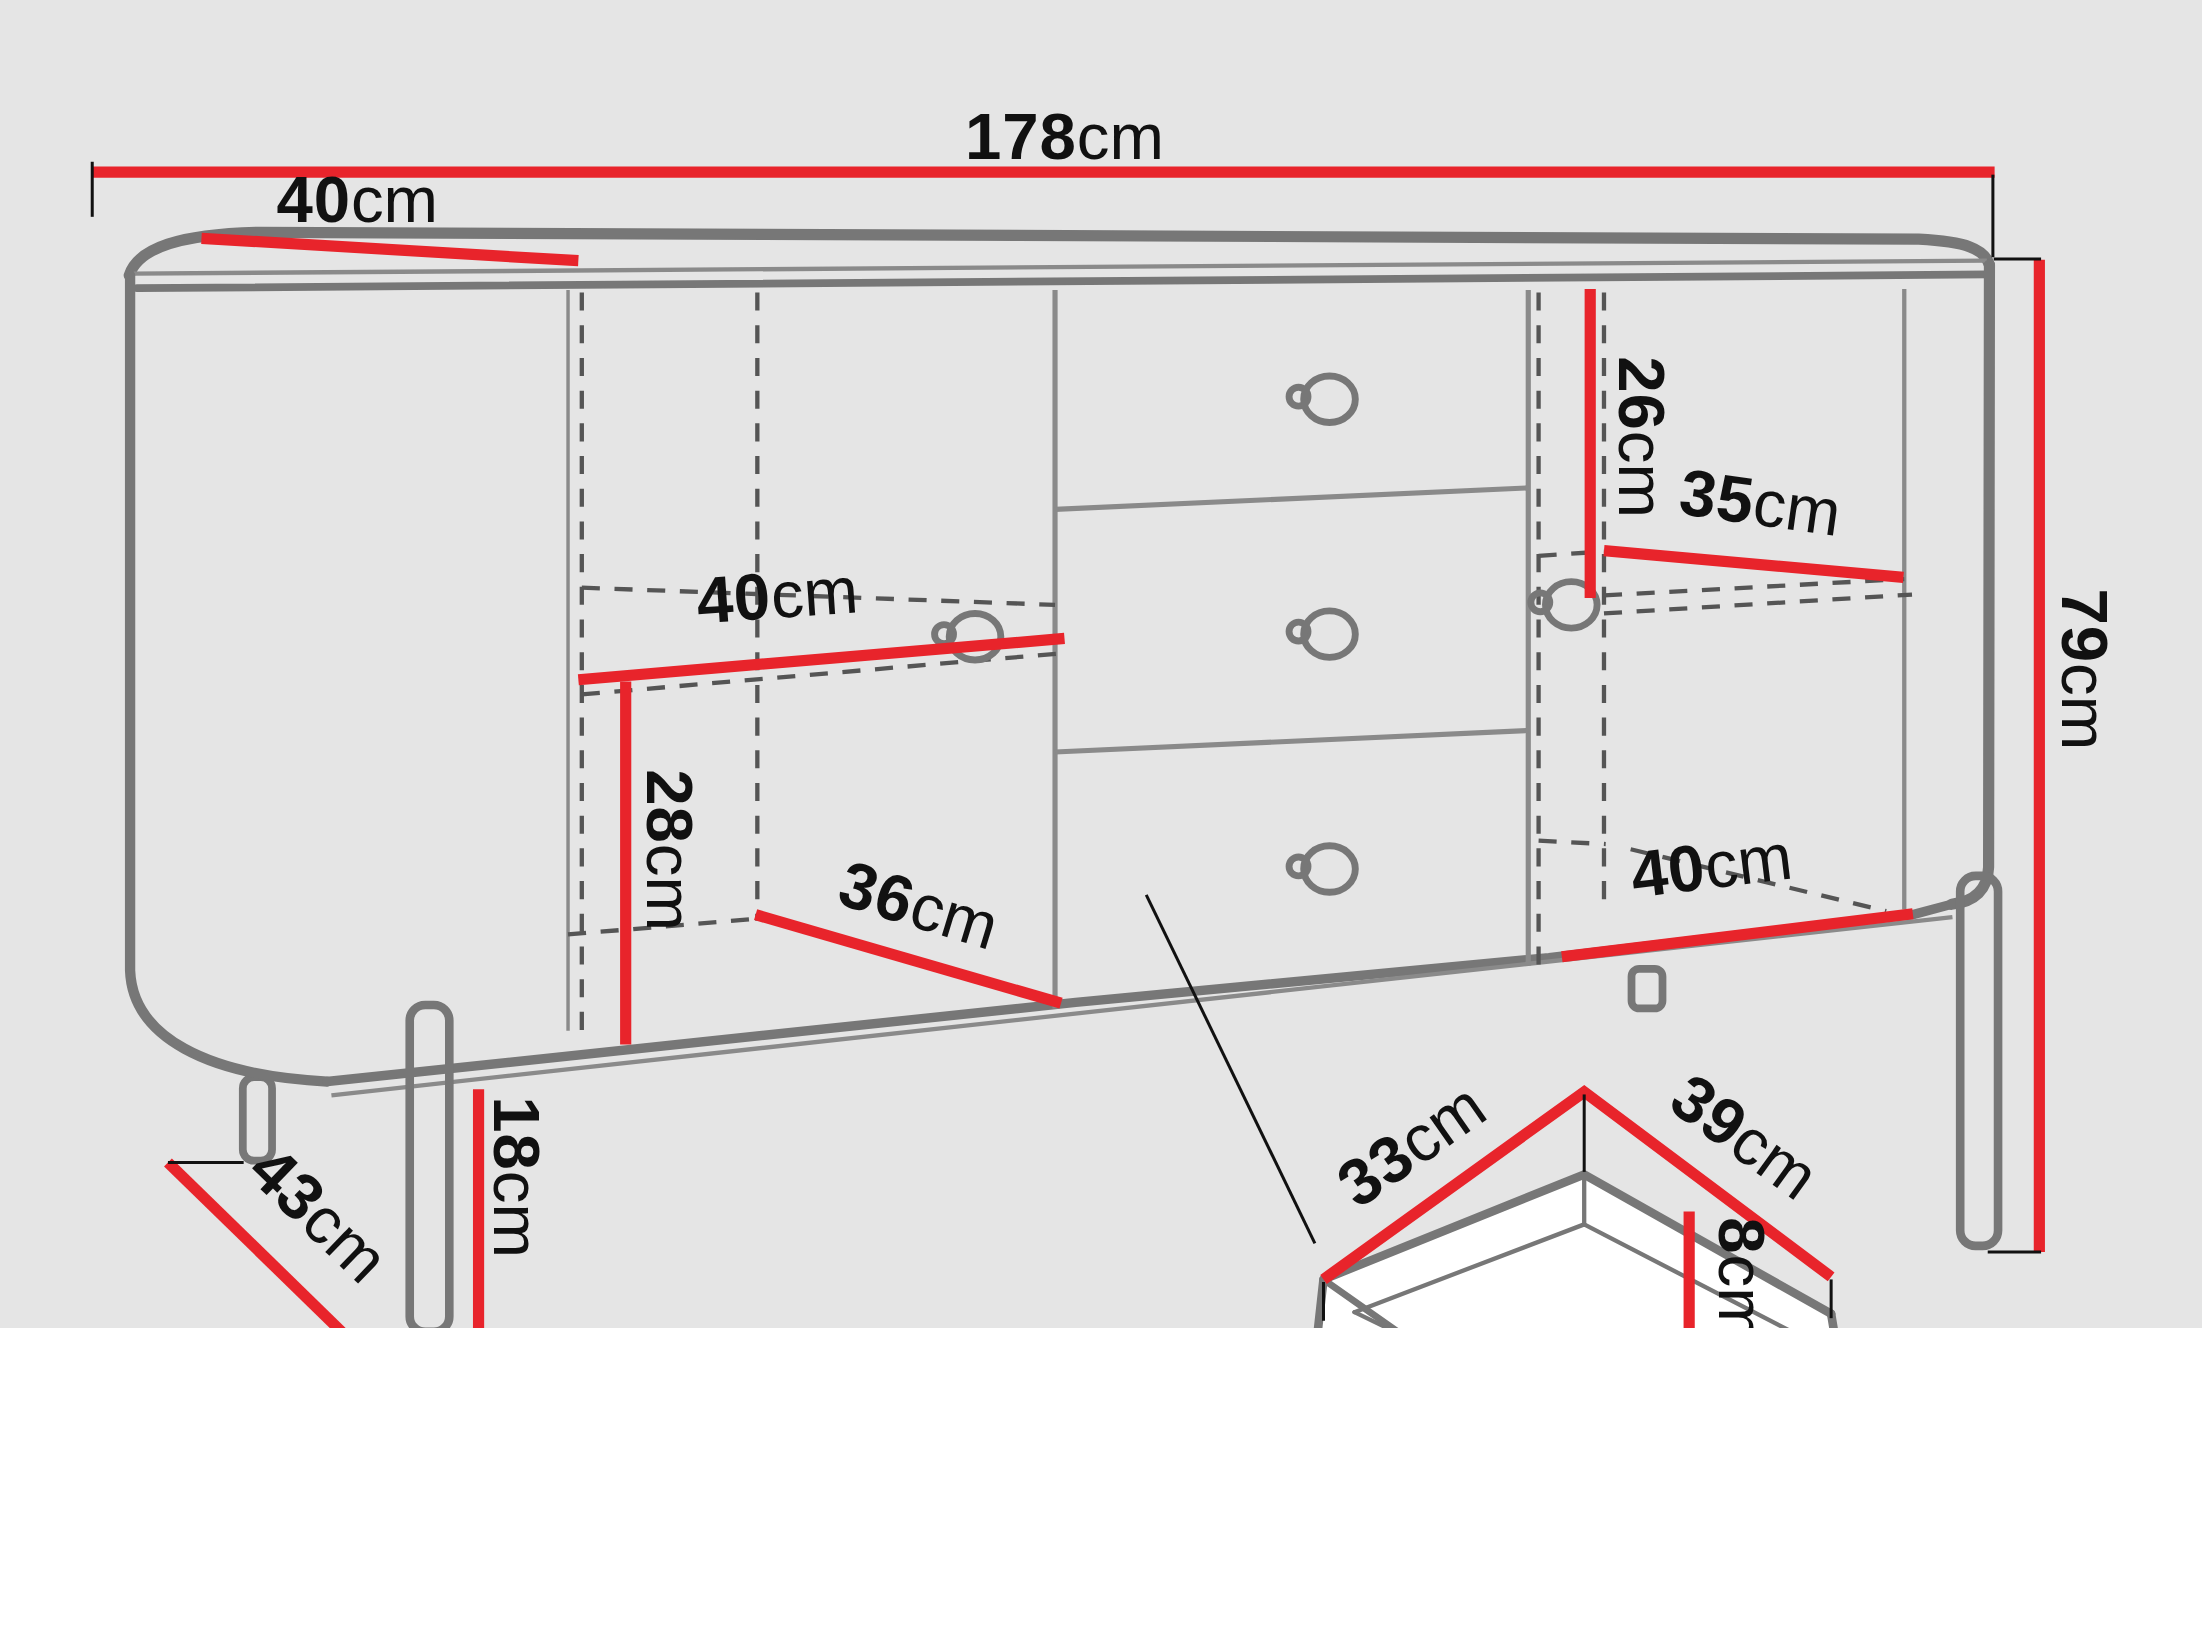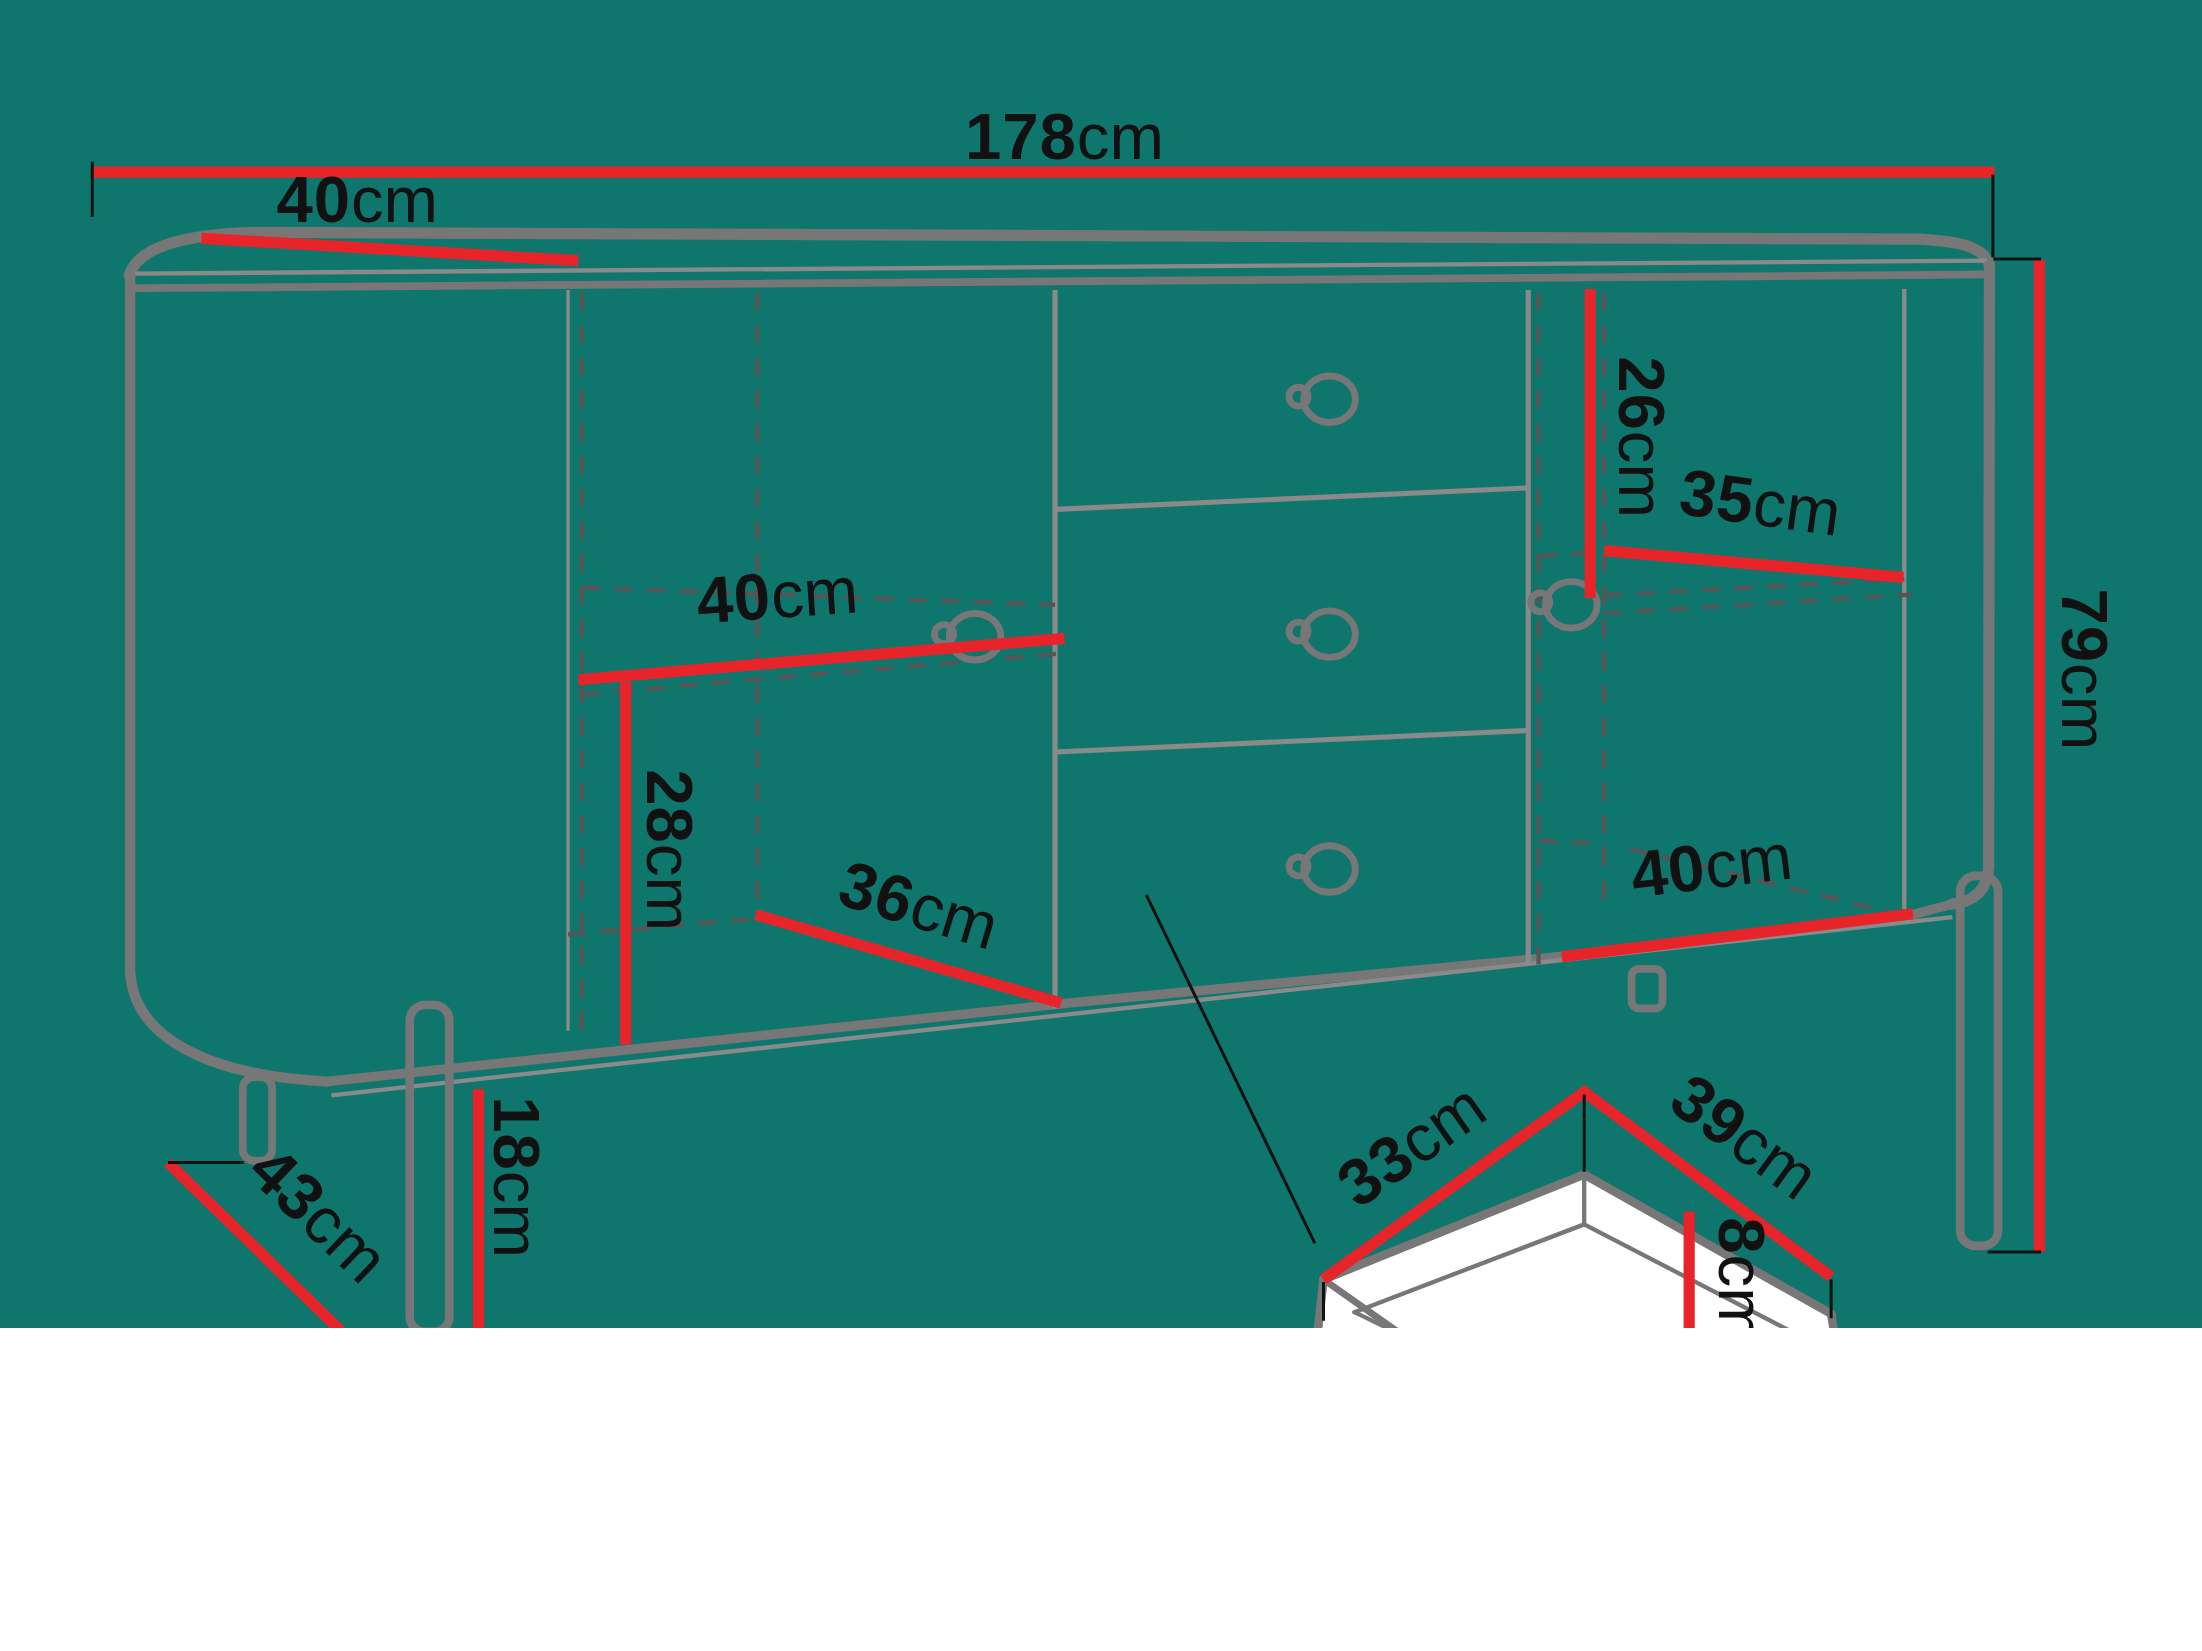--- a/index.html
+++ b/index.html
@@ -1,16 +1,16 @@
 <!DOCTYPE html>
 <html style="font-size:13.8px"><head>
 <meta charset="utf-8">
 <style>
   html,body{margin:0;padding:0;background:#ffffff;}
-  .stage{position:relative;width:2203px;height:1328px;background:#0f766e;overflow:hidden;
+  .stage{position:relative;width:2203px;height:1328px;background:#e5e5e5;overflow:hidden;
          font-family:"Liberation Sans", sans-serif;}
   svg{display:block}
   .dim-label{font-family:"Liberation Sans", sans-serif;font-size:76px;fill:#111;}
   .dim-label .num{font-weight:700;letter-spacing:1px;}
   .dim-label .unit{font-weight:400;letter-spacing:0px;}
   .outline{stroke:#777;fill:none;stroke-linecap:round;stroke-linejoin:round;}
   .thin{stroke:#8a8a8a;fill:none;}
   .dash{stroke:#555;fill:none;stroke-width:5;stroke-dasharray:21 17;}
   .red{stroke:#e8242b;fill:none;stroke-width:13;}
   .tick{stroke:#111;fill:none;stroke-width:3.5;}

